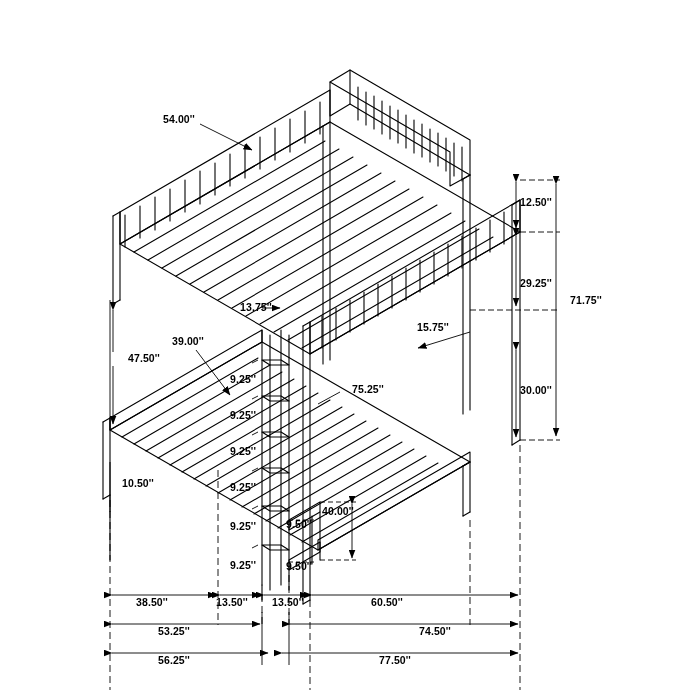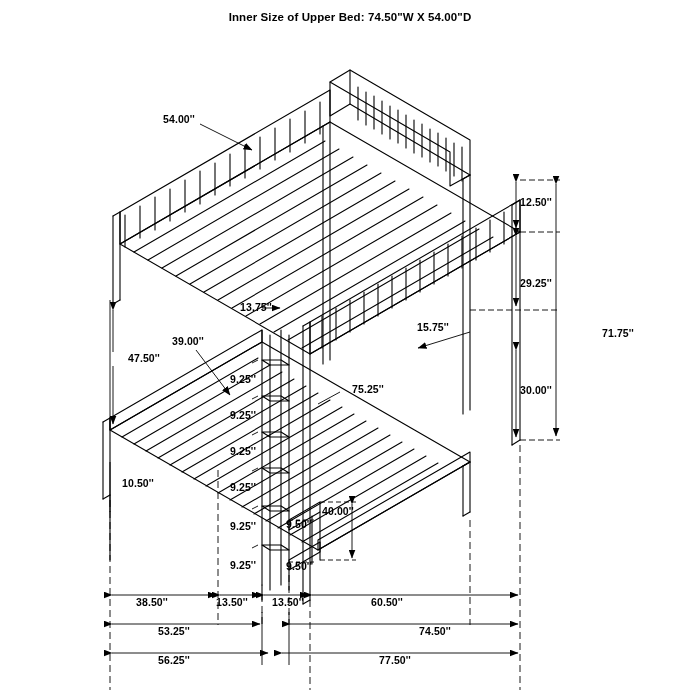--- a/index.html
+++ b/index.html
@@ -46,21 +46,20 @@
     white-space: nowrap;
     letter-spacing: 0.1px;
   }
 </style>
 </head>
 <body>
 
 <div id="stage">
 
   <div class="title-block">
-    <div>Inner Size of Upper Bed: 74.50"W X 54.00"D</div>
   </div>
 
   <svg class="drawing" viewBox="0 0 700 700">
     <defs>
       <marker id="arrH" markerWidth="9" markerHeight="7" refX="8.5" refY="3.5" orient="auto" markerUnits="userSpaceOnUse">
         <path d="M0,0 L9,3.5 L0,7 z" fill="#000"></path>
       </marker>
       <marker id="arrHs" markerWidth="9" markerHeight="7" refX="0.5" refY="3.5" orient="auto-start-reverse" markerUnits="userSpaceOnUse">
         <path d="M9,0 L0,3.5 L9,7 z" fill="#000"></path>
       </marker>
@@ -314,21 +313,21 @@
 
         <path d="M262,612 L262,665"></path>
         <path d="M289,612 L289,665"></path>
       </g>
     </g>
   </svg>
 
   <div class="dim-label" style="left:163px; top:113px;">54.00''</div>
   <div class="dim-label" style="left:520px; top:196px;">12.50''</div>
   <div class="dim-label" style="left:520px; top:277px;">29.25''</div>
-  <div class="dim-label" style="left:602px; top:294px;margin-top:33px;">71.75''</div>
+  <div class="dim-label" style="left:570px; top:294px;">71.75''</div>
   <div class="dim-label" style="left:520px; top:384px;">30.00''</div>
   <div class="dim-label" style="left:240px; top:301px;">13.75''</div>
   <div class="dim-label" style="left:417px; top:321px;">15.75''</div>
   <div class="dim-label" style="left:128px; top:352px;">47.50''</div>
   <div class="dim-label" style="left:172px; top:335px;">39.00''</div>
   <div class="dim-label" style="left:352px; top:383px;">75.25''</div>
   <div class="dim-label" style="left:230px; top:373px;">9.25''</div>
   <div class="dim-label" style="left:230px; top:409px;">9.25''</div>
   <div class="dim-label" style="left:230px; top:445px;">9.25''</div>
   <div class="dim-label" style="left:230px; top:481px;">9.25''</div>

